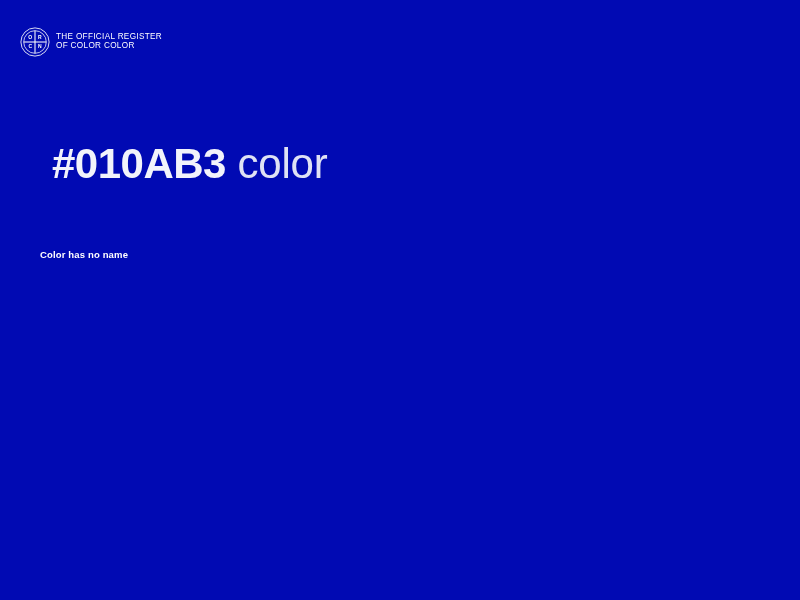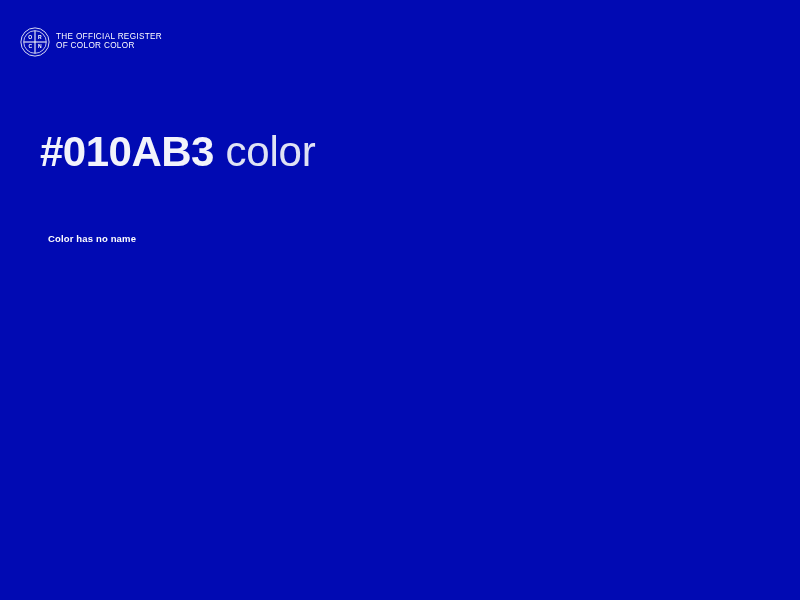--- a/index.html
+++ b/index.html
@@ -63,21 +63,21 @@
     left: 40px;
     top: 130px;
     width: 700px;
   }
 
   .color-title {
     font-family: "Liberation Sans", sans-serif;
     font-size: 42px;
     line-height: 44px;
     color: #f2f3fb;
-    margin: 0;
+    margin: 12px;
     white-space: nowrap;
     letter-spacing: -0.2px;
     font-weight: 400;
   }
 
   .color-title .hex {
     font-weight: 700;
     letter-spacing: -0.5px;
   }
 
@@ -85,21 +85,21 @@
     font-weight: 400;
     color: #dfe2f4;
   }
 
   .color-subtitle {
     font-family: "Liberation Sans", sans-serif;
     font-size: 9.5px;
     font-weight: 700;
     letter-spacing: 0.15px;
     color: #ffffff;
-    margin: 8px;
+    margin: 0;
     padding-top: 51px;
     white-space: nowrap;
   }
 
   .swatch-field {
     position: absolute;
     left: 0;
     top: 0;
     width: 800px;
     height: 600px;

